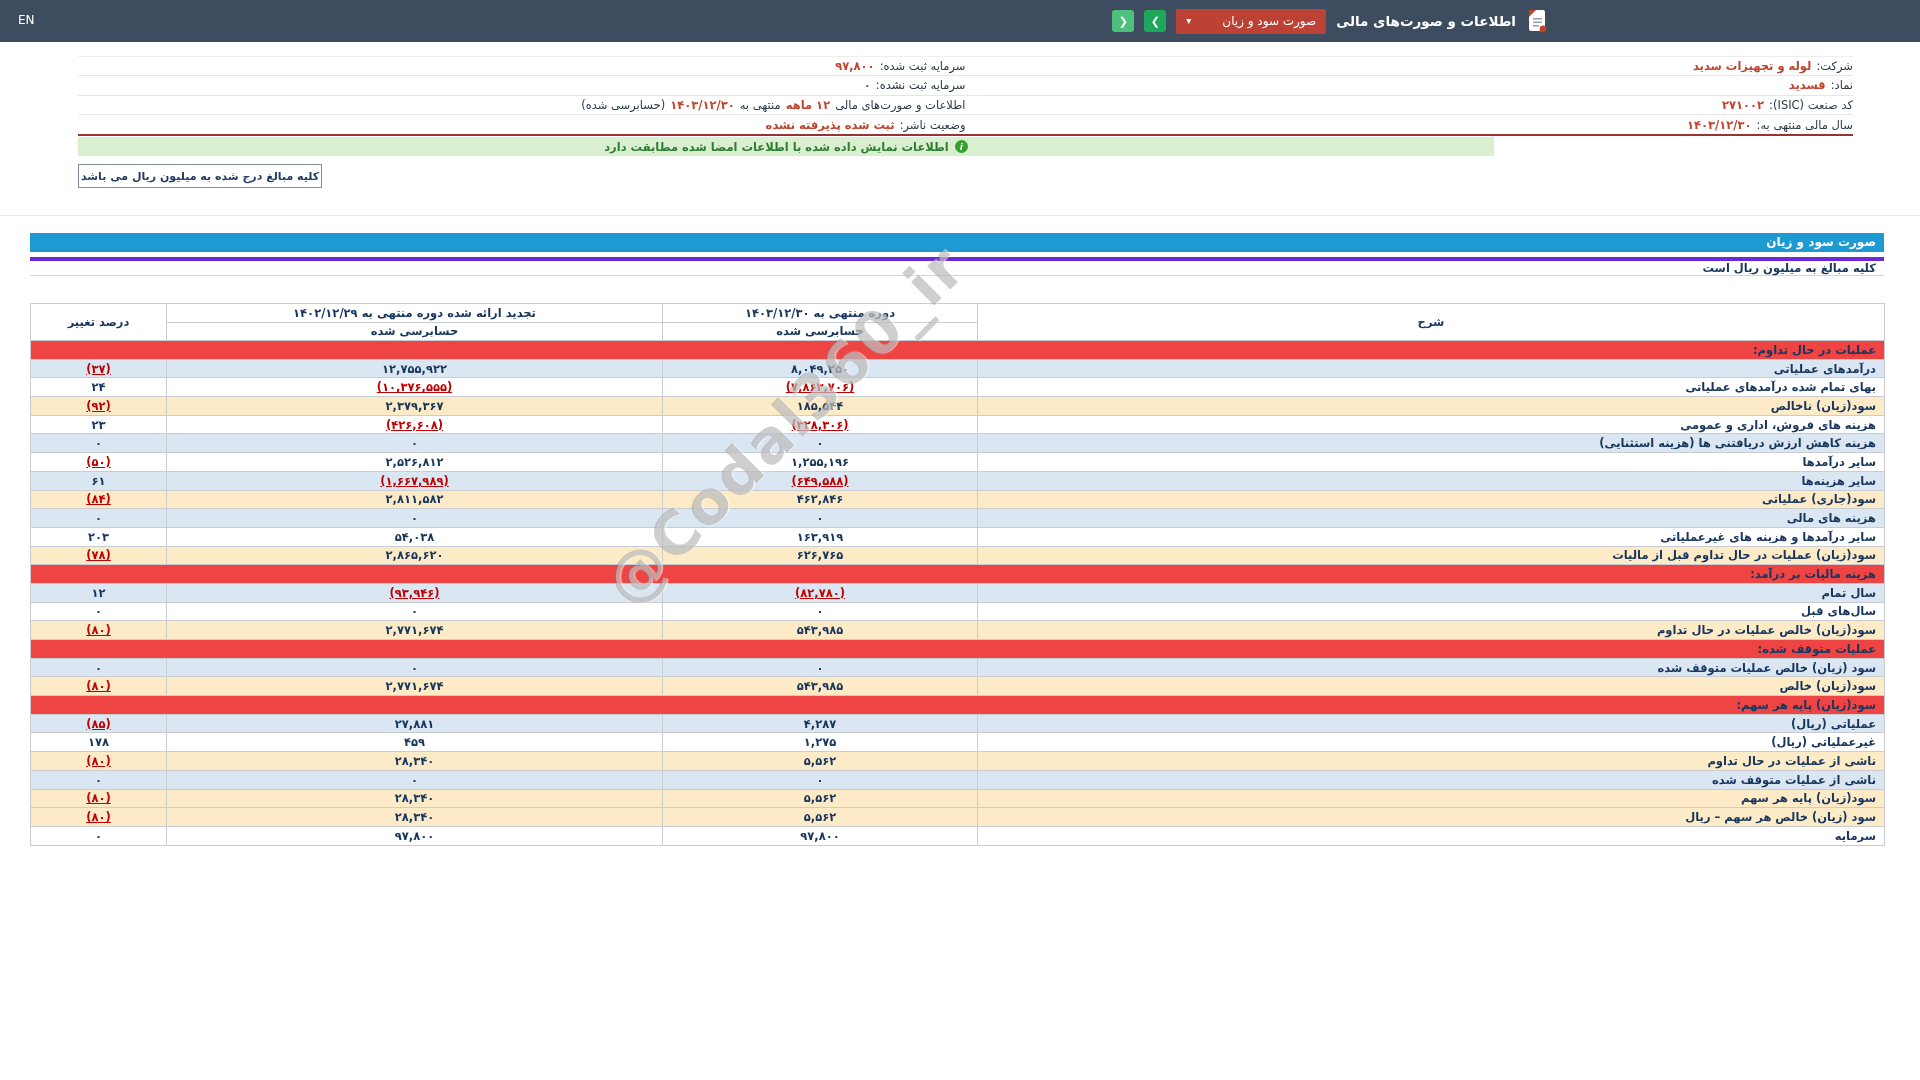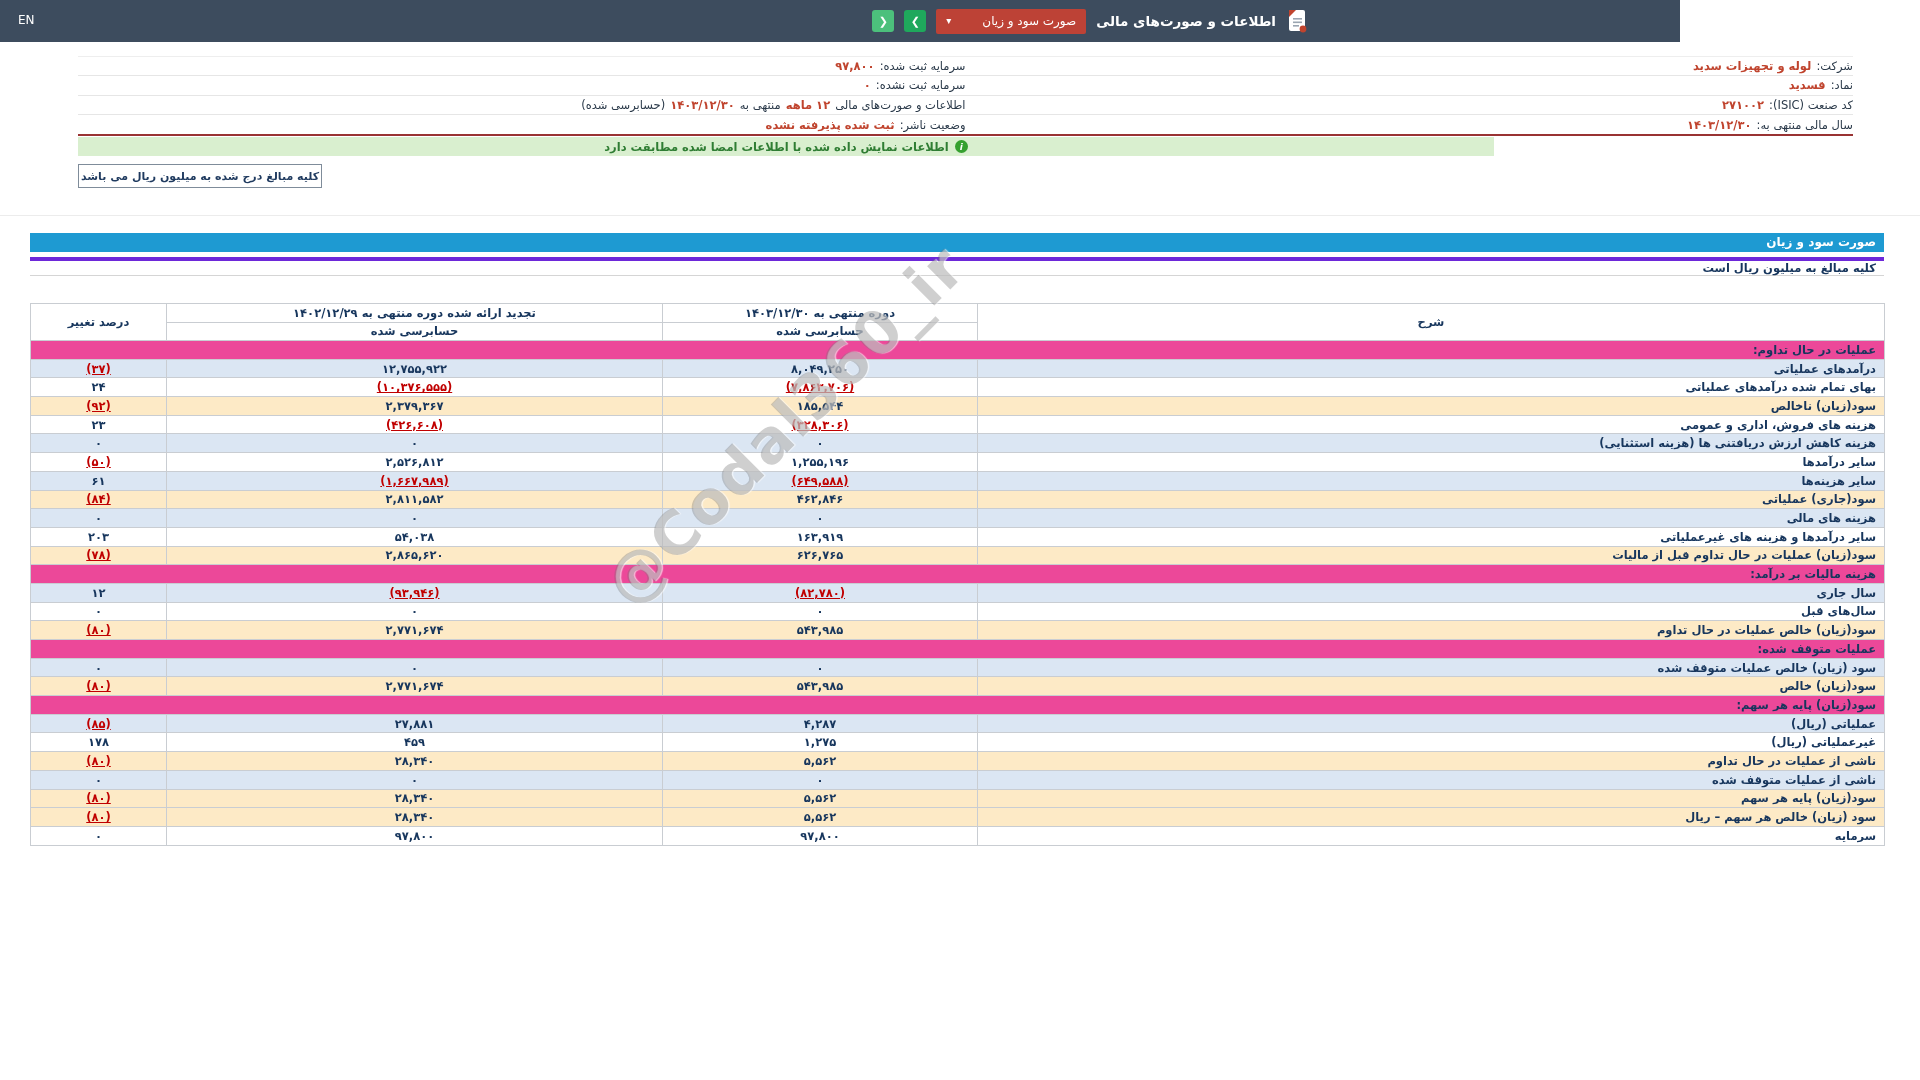--- a/index.html
+++ b/index.html
@@ -3,21 +3,21 @@
 <meta charset="utf-8">
 <style>
   * { box-sizing: border-box; }
   html, body { margin:0; padding:0; }
   body {
     width:1920px; height:1080px; position:relative; overflow:hidden;
     background:#ffffff; font-family:"DejaVu Sans", sans-serif;
   }
 
   
-  .topbar { position:absolute; top:0; left:0; width:1680px; height:42px; background:#3d4c5e; }
+  .topbar { position:absolute; top:0; left:0; width:1920px; height:42px; background:#3d4c5e; }
   .lang { position:absolute; left:18px; top:13px; color:#ffffff; font-size:12px; cursor:pointer; }
   .topbar-right {
     position:absolute; right:372px; top:0; height:42px;
     display:flex; align-items:center; direction:rtl; gap:10px;
   }
   .topbar-title { color:#ffffff; font-size:13.5px; font-weight:bold; white-space:nowrap; }
   .dropdown {
     background:#bd4236; color:#ffffff; height:25px; min-width:150px;
     display:flex; align-items:center; justify-content:space-between;
     padding:0 10px; font-size:12px; border-radius:2px; cursor:pointer; gap:14px;
@@ -87,21 +87,21 @@
   }
   .stmt-table thead th {
     color:#17365d; font-weight:bold; background:#ffffff; text-align:center; height:18.5px;
   }
   .stmt-table td.desc { text-align:right; color:#17365d; font-weight:bold; }
   .stmt-table td.num  { text-align:center; color:#17365d; font-weight:bold; direction:ltr; }
   .stmt-table td.num.neg { color:#c00000;text-decoration:underline; }
   tr.blue      { background:#dbe6f3; }
   tr.white     { background:#ffffff; }
   tr.highlight { background:#fdeac6; }
-  tr.section   { background:#ec4899; }
+  tr.section   { background:#ef4444; }
 
   
   .watermark {
     position:absolute; left:505px; top:390px; width:560px; text-align:center;
     font-size:60px; font-weight:bold; letter-spacing:2px;
     color:rgba(110,110,110,0.33);
     text-shadow:1px 1px 1px rgba(255,255,255,0.6);
     transform:rotate(-45deg); pointer-events:none; z-index:10;
   }
 </style>
@@ -275,21 +275,21 @@
       <tr class="highlight">
         <td class="desc">سود(زیان) عملیات در حال تداوم قبل از مالیات</td>
         <td class="num">۶۲۶,۷۶۵</td>
         <td class="num">۲,۸۶۵,۶۲۰</td>
         <td class="num neg">(۷۸)</td>
       </tr>
       <tr class="section">
         <td colspan="4" class="desc">هزینه مالیات بر درآمد:</td>
       </tr>
       <tr class="blue">
-        <td class="desc">سال جاری</td>
+        <td class="desc">سال تمام</td>
         <td class="num neg">(۸۲,۷۸۰)</td>
         <td class="num neg">(۹۳,۹۴۶)</td>
         <td class="num">۱۲</td>
       </tr>
       <tr class="white">
         <td class="desc">سال‌های قبل</td>
         <td class="num">۰</td>
         <td class="num">۰</td>
         <td class="num">۰</td>
       </tr>

